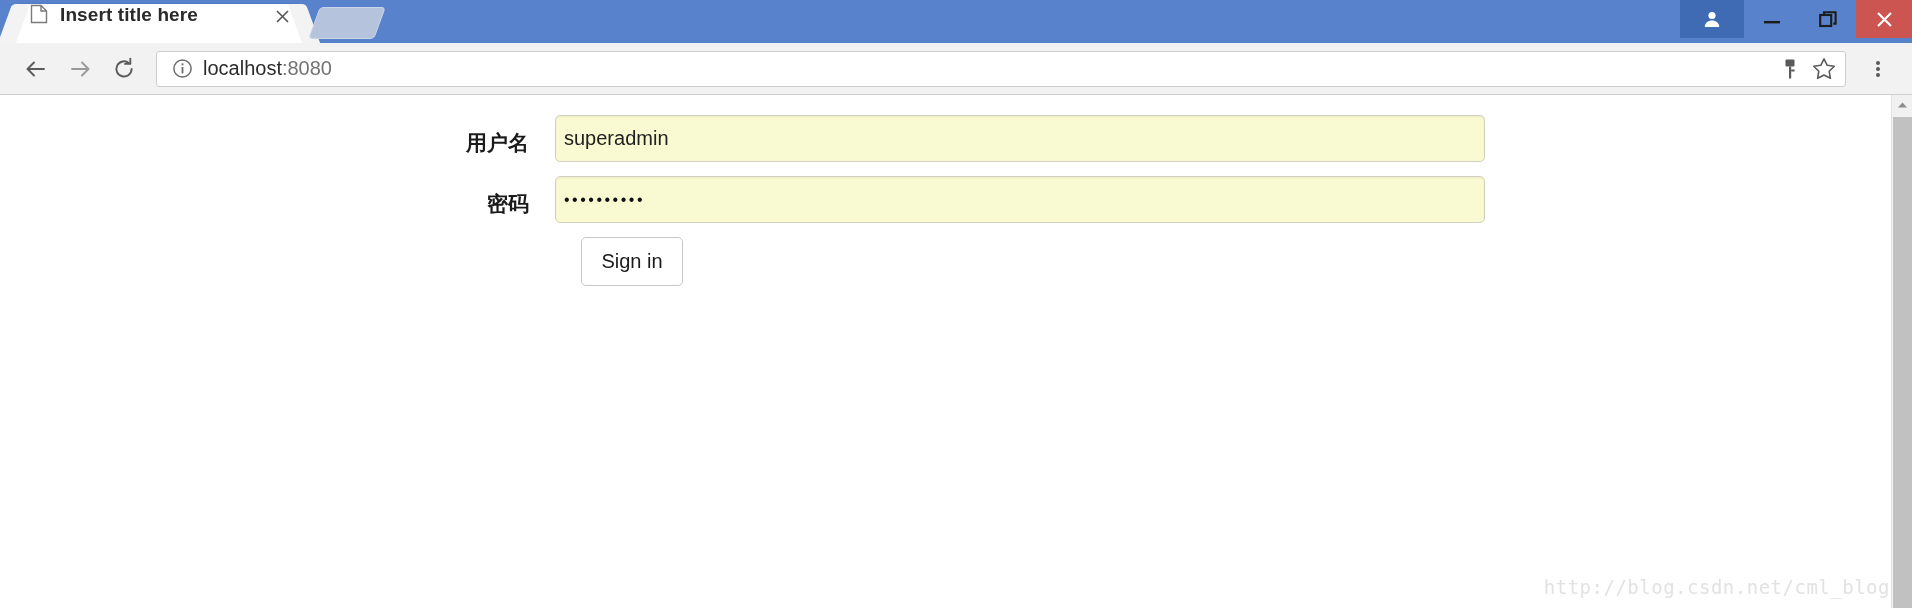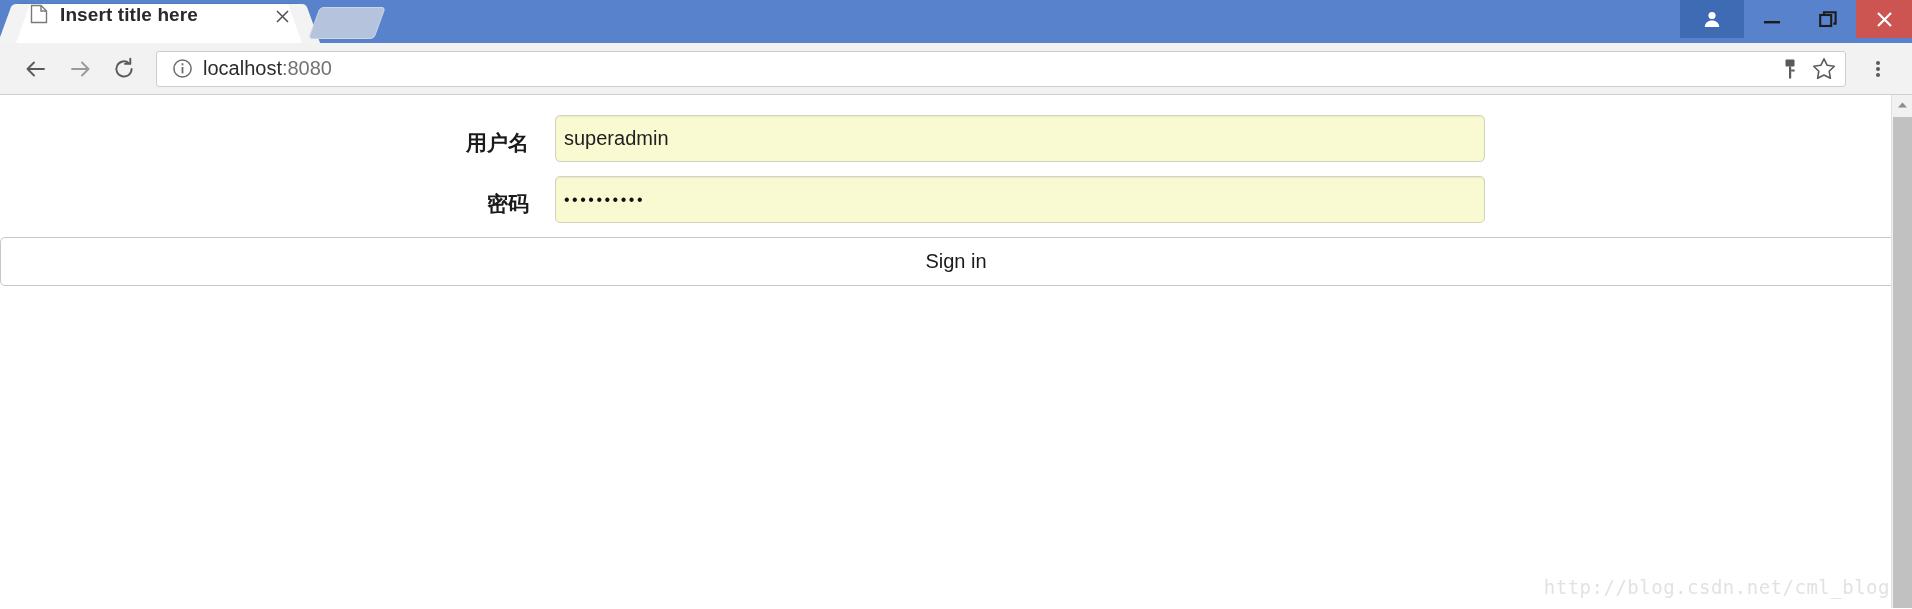--- a/index.html
+++ b/index.html
@@ -241,21 +241,20 @@
   }
   .pw-dots {
     font-size: 16px;
     letter-spacing: 2.5px;
     color: #111111;
     line-height: 1;
   }
   .btn-row {
     display: flex;
     margin-top: 12px;
-    flex-direction: column;
   }
   .btn-spacer { width: 581px; flex: 0 0 auto; }
   .signin-btn {
     height: 49px;
     min-width: 102px;
     padding: 0 18px;
     background: #ffffff;
     border: 1px solid #c6c6c6;
     border-radius: 5px;
     font-size: 20px;

